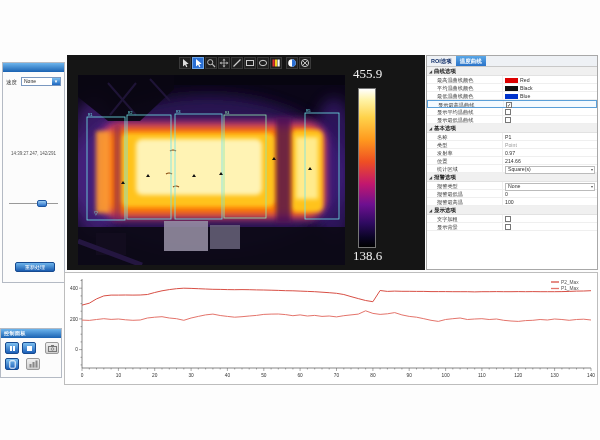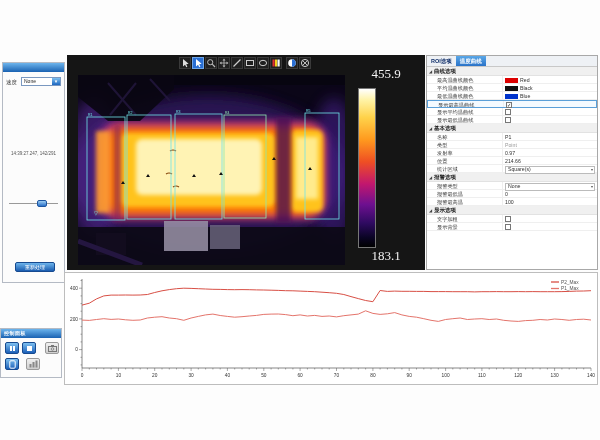--- a/index.html
+++ b/index.html
@@ -30,21 +30,21 @@
         display:flex;align-items:center;justify-content:center;}
   .cblue{background:linear-gradient(#7ec0f0,#1b5fb8);border:1px solid #164a90;}
   .cgray{background:linear-gradient(#f0f0f0,#cfcfcf);border:1px solid #9a9a9a;}
   
   #viewer{position:absolute;left:67px;top:55px;width:358px;height:215px;background:#151515;}
   #toolbar{position:absolute;left:112px;top:2px;display:flex;gap:1px;}
   .ticon{width:12px;height:12px;background:#202020;border:1px solid #3a3a3a;box-sizing:border-box;
          display:flex;align-items:center;justify-content:center;}
   .ticon.active{background:#2a6fd4;border-color:#6fa6e8;}
   #thermal-wrap{position:absolute;left:11px;top:20px;width:267px;height:190px;}
-  .scaletxt{position:absolute;left:286px;width:66px;text-align:center;color:#f2f2f2;
+  .scaletxt{position:absolute;left:286px;width:66px;text-align:left;color:#f2f2f2;
             font-family:"Liberation Serif",serif;font-size:13px;}
   #colorbar{position:absolute;left:291px;top:33px;width:16px;height:158px;border:1px solid #777;
             background:linear-gradient(#ffffff 0%,#fff3a6 7%,#ffd24a 18%,#ff9a1e 32%,
             #ef4f23 46%,#c2176e 60%,#6e1090 73%,#2e0a60 85%,#0a0424 94%,#000 100%);}
   
   #props{left:426px;top:55px;width:172px;height:215px;background:#fff;border-color:#a8a8a8;}
   #tabs{height:10px;background:#eef1f5;border-bottom:1px solid #c8c8c8;display:flex;}
   .tab{font-size:5.5px;line-height:10px;padding:0 4px;color:#12306a;font-weight:bold;}
   .tab.active{background:linear-gradient(#5aa8e8,#2a72c8);color:#fff;}
   #grid{position:absolute;top:11px;left:0;right:0;bottom:0;overflow:hidden;}
@@ -240,21 +240,21 @@
             <path d="M141,100 L145,100 L143,97 Z" fill="#111"></path>
             <path d="M194,85 L198,85 L196,82 Z" fill="#111"></path>
             <path d="M230,95 L234,95 L232,92 Z" fill="#111"></path>
             <text x="16" y="140" font-size="5" fill="#6fe3e8">▽</text>
           </g>
       </svg>
     </div>
 
     <div class="scaletxt" style="top:11px;">455.9</div>
     <div id="colorbar"></div>
-    <div class="scaletxt" style="top:193px;">183.1</div>
+    <div class="scaletxt" style="top:193px;">138.6</div>
   </div>
 
   <div id="props" class="panel">
     <div id="tabs">
       <span class="tab">ROI选项</span>
       <span class="tab active">温度曲线</span>
     </div>
     <div id="grid">
         <div class="sec"><span class="tri">◢</span><span>曲线选项</span></div>
         <div class="row">

